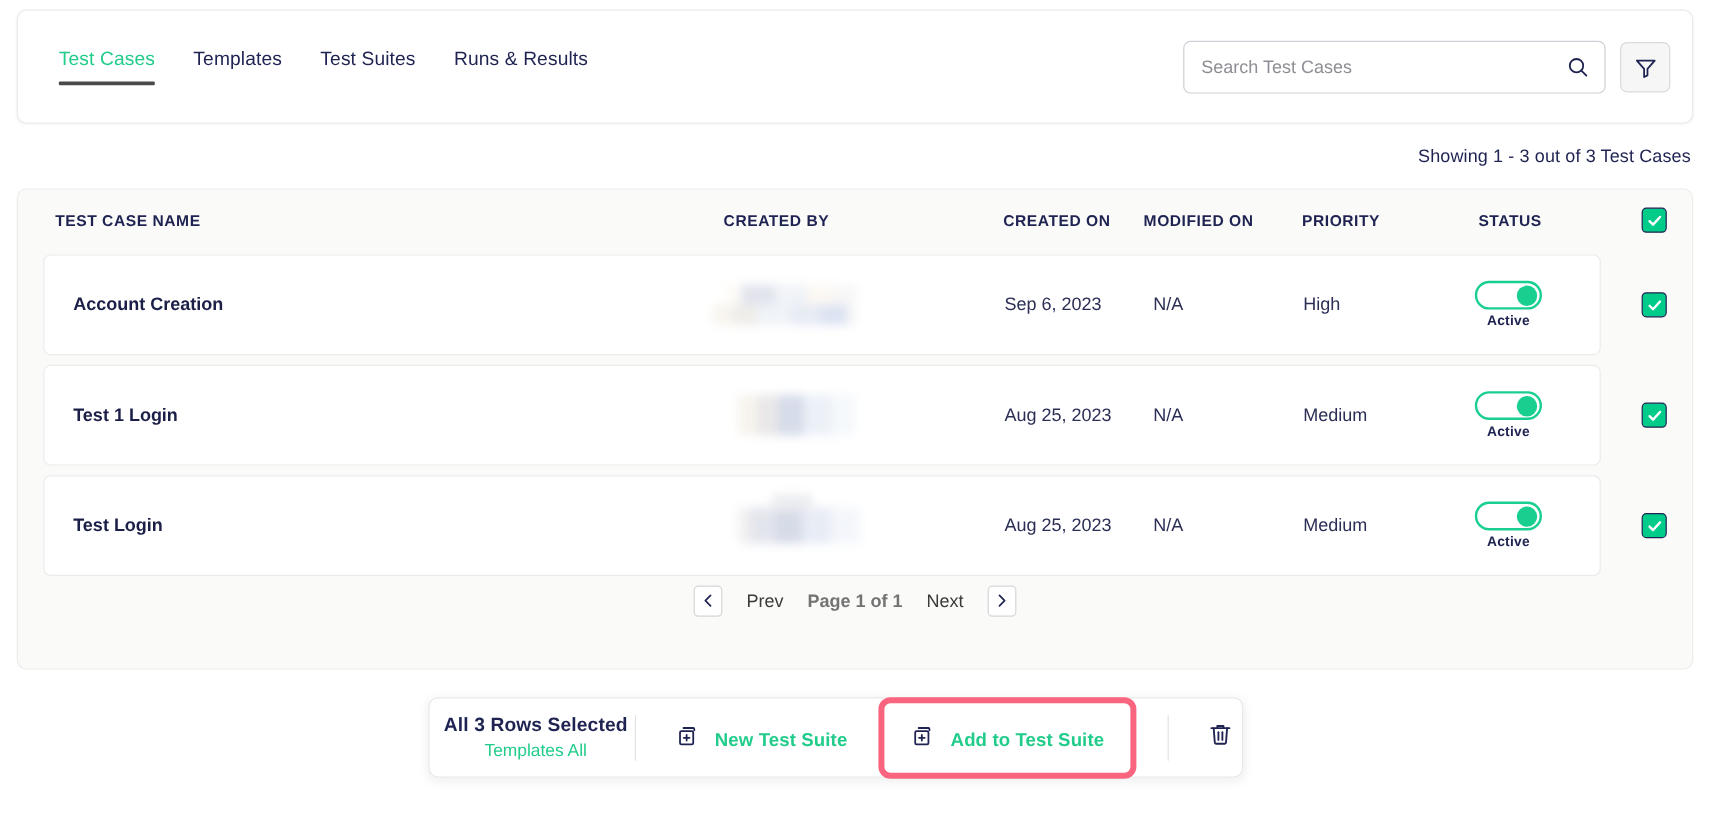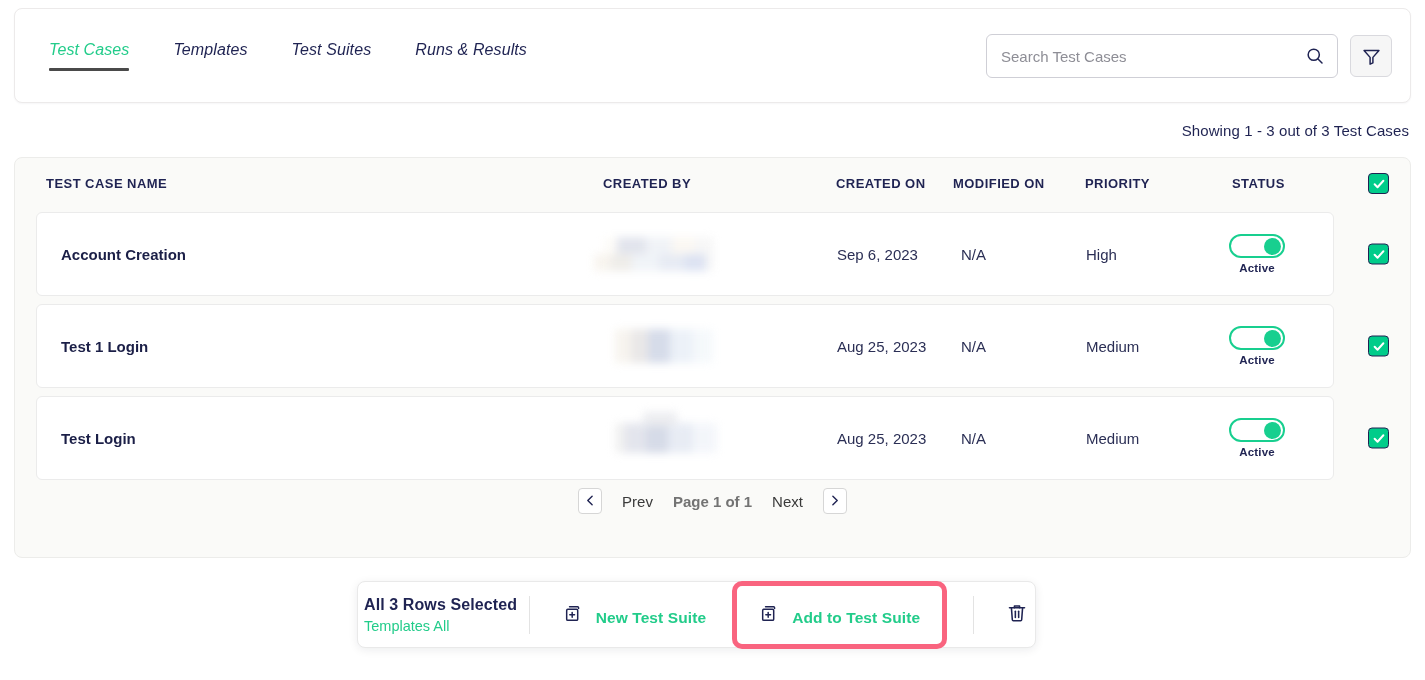--- a/index.html
+++ b/index.html
@@ -32,22 +32,21 @@
     border-radius: 8px;
     box-shadow: 0 1px 2px rgba(16,24,40,.04);
   }
 
   .tabs {
     position: absolute;
     left: 18px;
     top: 30px;
     display: flex;
     align-items: flex-end;
-    gap: 12px;
-    font-style: italic;
+    gap: 0px;
   }
 
   .tab {
     position: relative;
     padding: 0 16px 10px 16px;
     font-size: 16px;
     line-height: 22px;
     color: #1f2352;
     cursor: pointer;
     white-space: nowrap;
@@ -325,20 +324,21 @@
     background: #ffffff;
     border: 1px solid #e9e9e9;
     border-radius: 8px;
     box-shadow: 0 2px 10px rgba(16,24,40,.08);
     display: flex;
     align-items: center;
   }
 
   .sel-block {
     width: 213px;
+    text-align: center;
     padding-left: 6px;
   }
   .sel-title {
     font-size: 16px;
     font-weight: bold;
     color: #1f2352;
     line-height: 22px;
     letter-spacing: .1px;
   }
   .sel-link {

